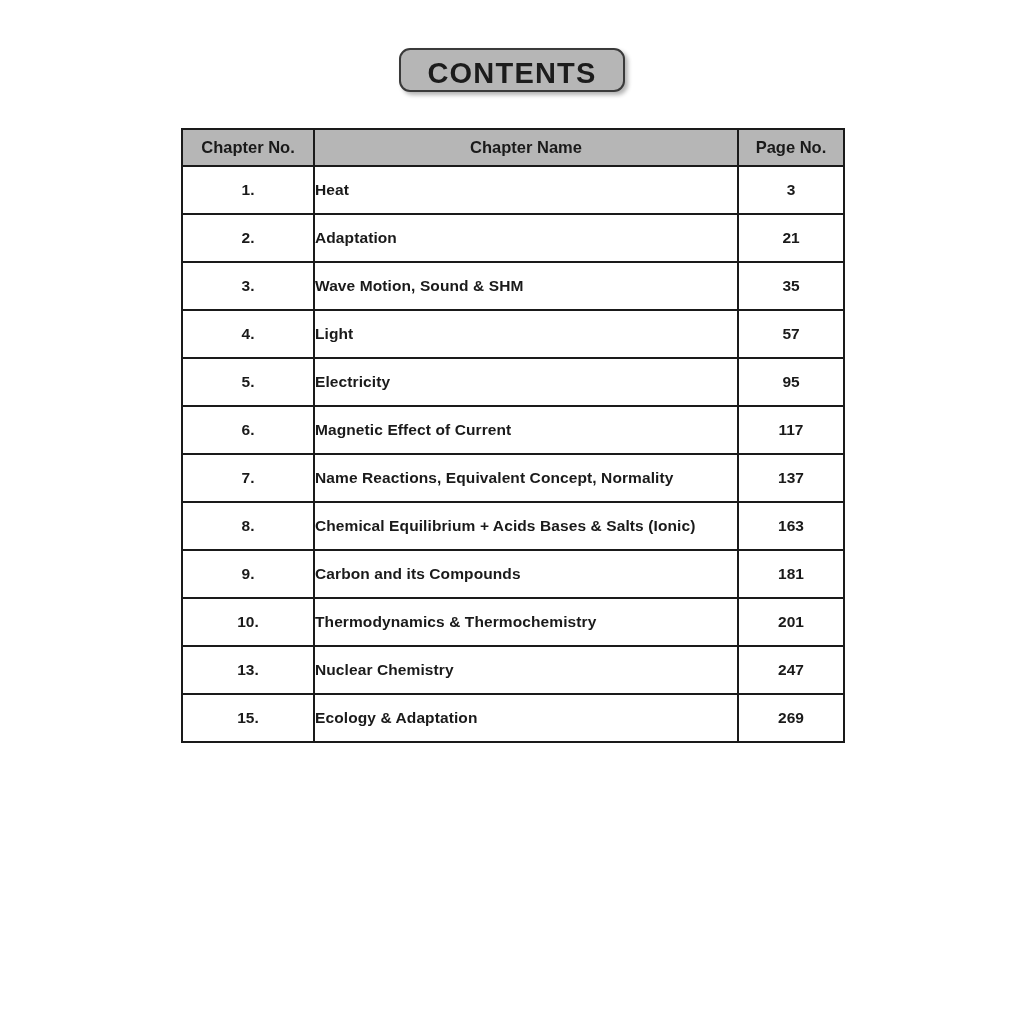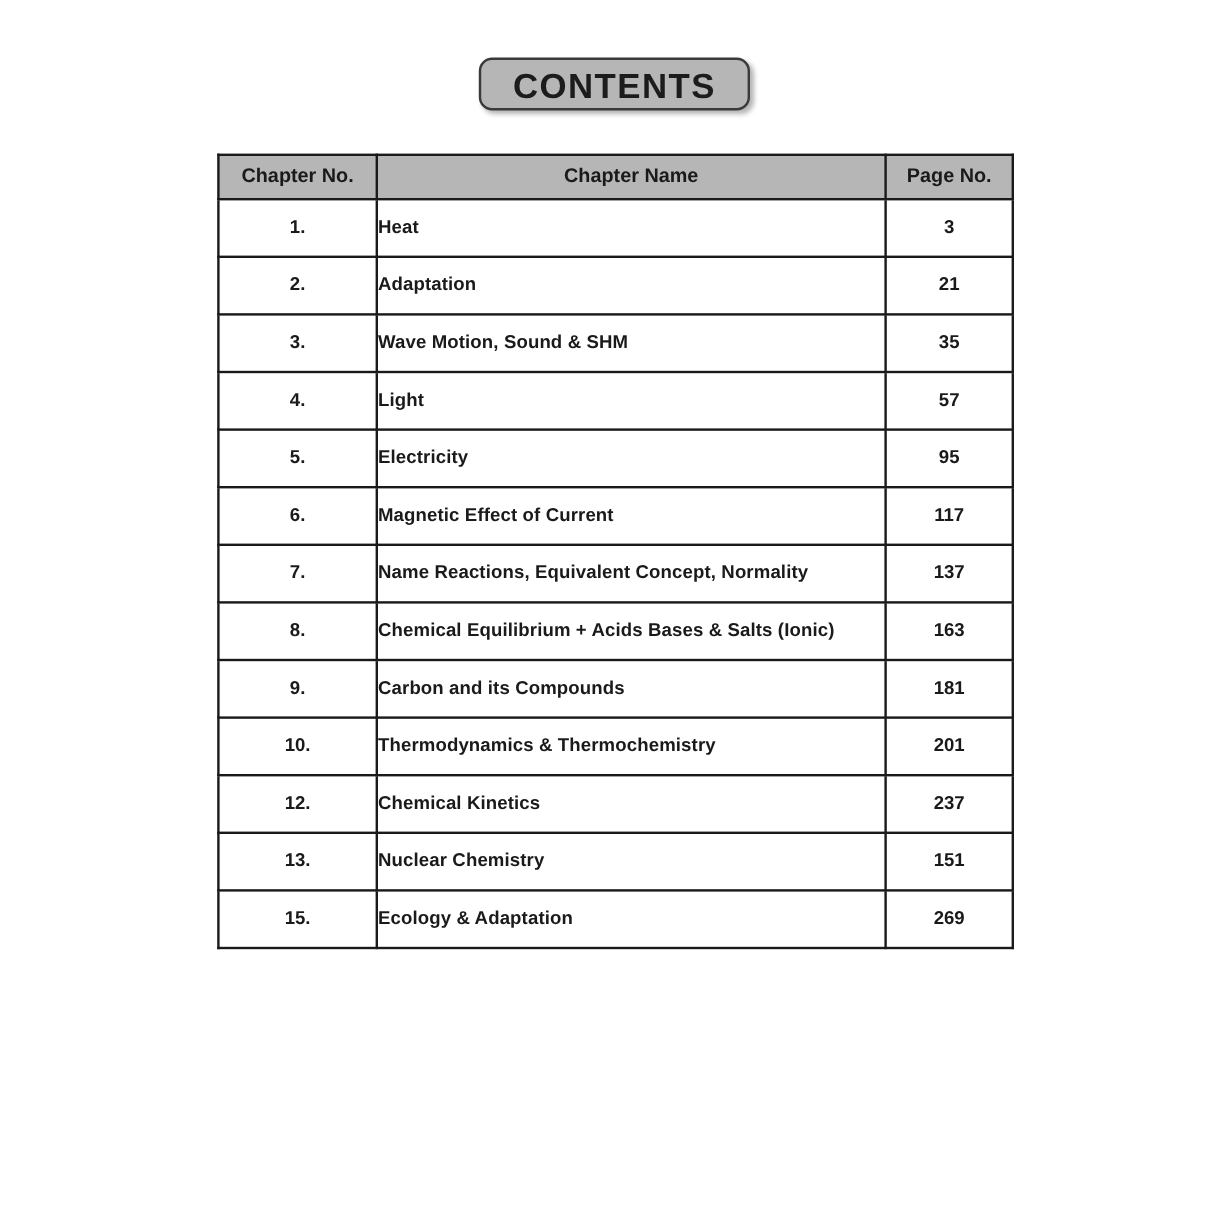--- a/index.html
+++ b/index.html
@@ -155,28 +155,23 @@
           <td class="num">9.</td>
           <td class="name">Carbon and its Compounds</td>
           <td class="page">181</td>
         </tr>
         <tr>
           <td class="num">10.</td>
           <td class="name">Thermodynamics &amp; Thermochemistry</td>
           <td class="page">201</td>
         </tr>
         <tr>
-          <td class="num">12.</td>
-          <td class="name">Chemical Kinetics</td>
-          <td class="page">237</td>
-        </tr>
-        <tr>
           <td class="num">13.</td>
           <td class="name">Nuclear Chemistry</td>
-          <td class="page">151</td>
+          <td class="page">247</td>
         </tr>
         <tr>
           <td class="num">15.</td>
           <td class="name">Ecology &amp; Adaptation</td>
           <td class="page">269</td>
         </tr>
       </tbody>
   </table>
 </div>
 

